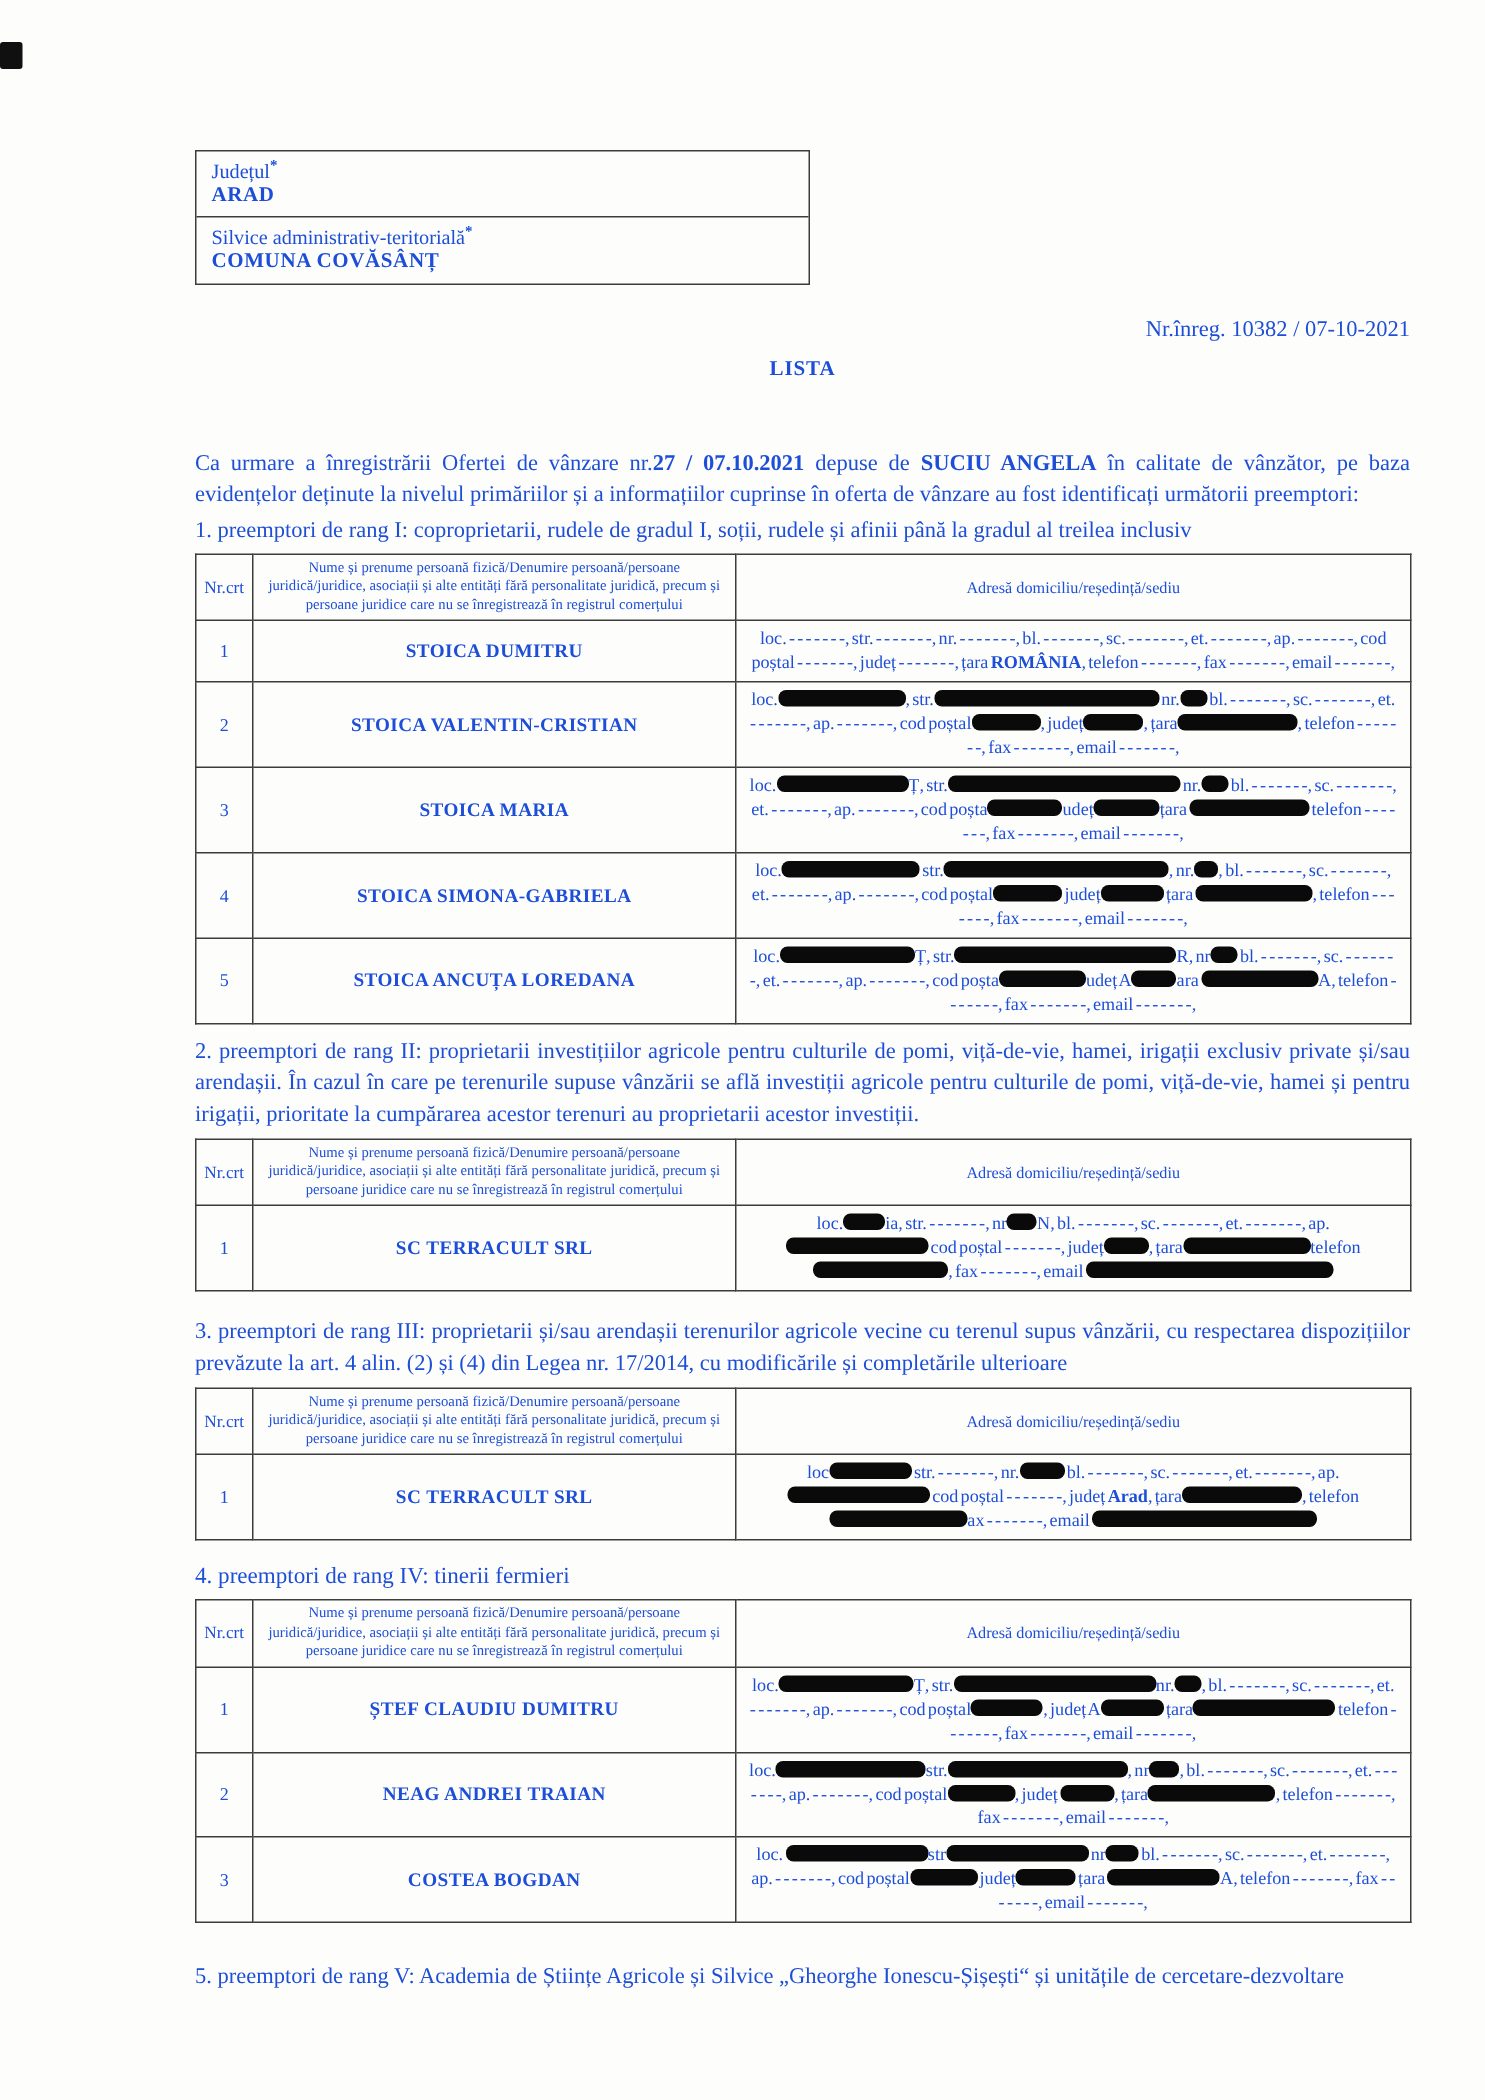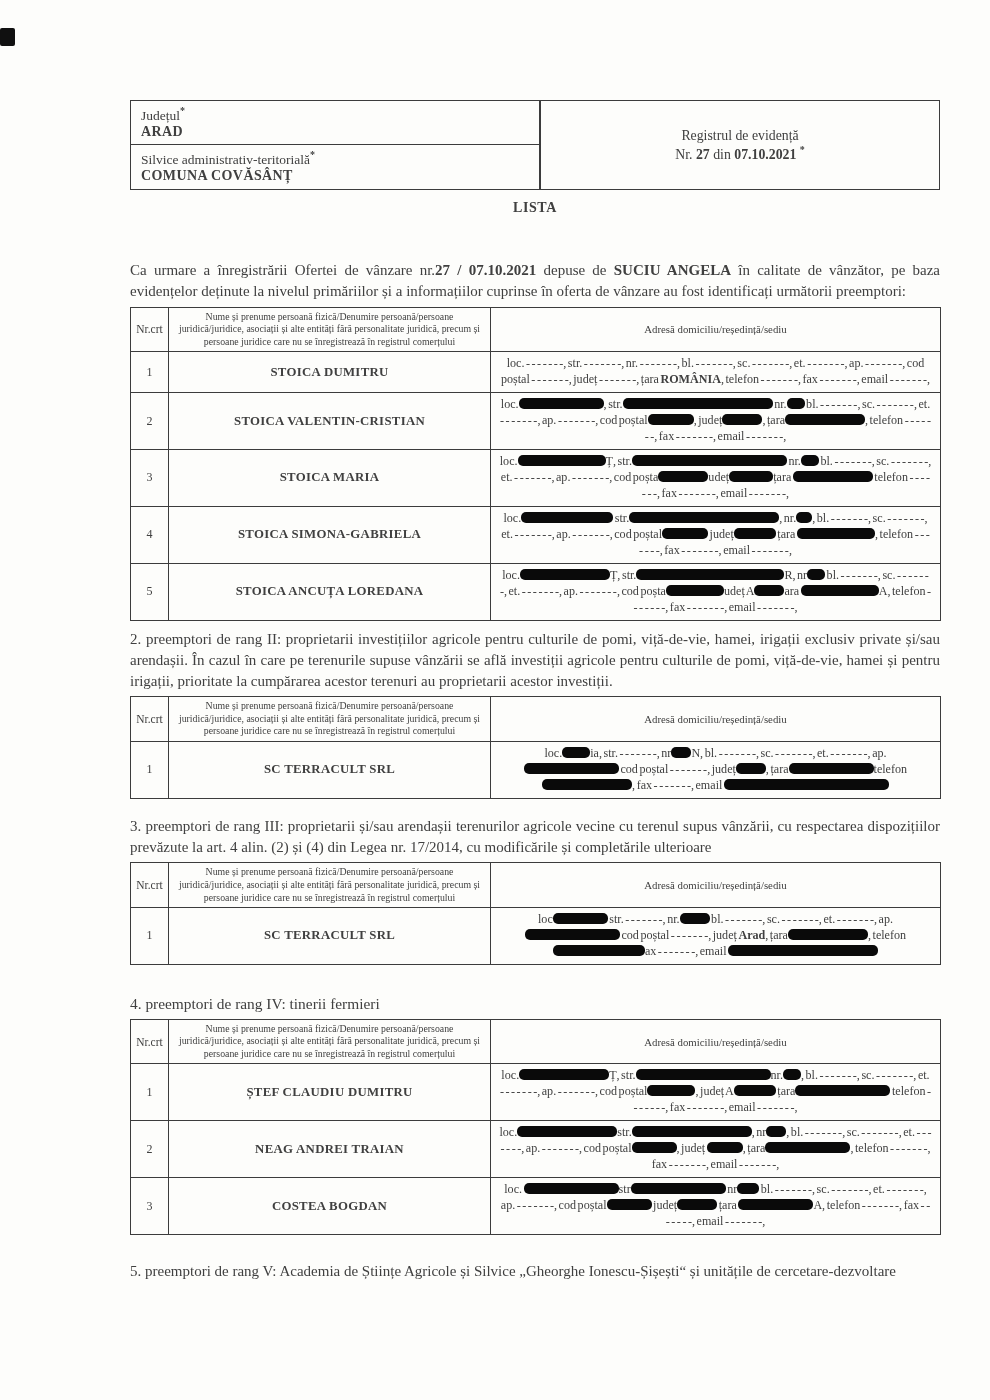--- a/index.html
+++ b/index.html
@@ -1,20 +1,20 @@
 <!DOCTYPE html>
 <html><head>
 <meta charset="utf-8">
 <style>
   * { margin:0; padding:0; box-sizing:border-box; }
   html,body { background:#e8e8e6; }
   body { font-family:"Liberation Serif", serif; }
   .doc {
     position:relative; width:990px; height:1400px; margin:0 auto;
-    background:#fdfdfb; color:#404040; overflow:hidden;
+    background:#fdfdfb; color:#1d4ed8; overflow:hidden;
     padding:100px 50px 0 130px;
   }
   .speck { position:absolute; left:0; top:28px; width:15px; height:18px; background:#101010; border-radius:2px; }
 
   
   .hdr { display:flex; width:810px; }
   .hdr-left { width:410px; border:1.6px solid #3c3c3c; }
   .hdr-cell { padding:4px 10px 5px 10px; height:44px; }
   .hdr-cell:first-child { border-bottom:1.6px solid #3c3c3c; }
   .hdr-label { font-size:13.5px; }
@@ -26,21 +26,21 @@
 
   .nrreg { text-align:right; margin-top:22px; font-size:15px; }
   .title { text-align:center; font-weight:bold; font-size:14px; margin-top:10px; letter-spacing:0.6px; }
   .subtitle { text-align:center; font-weight:bold; font-size:14.8px; margin-top:5px; }
 
   .para { font-size:15px; line-height:1.42; text-align:justify; }
   .intro { margin-top:44px; }
   .h-rang1 { margin-top:2px; text-align:left; }
   .p-rang2 { margin-top:8px; }
   .p-rang3 { margin-top:17px; }
-  .p-rang4 { margin-top:28px; text-align:left; font-size:15.4px; }
+  .p-rang4 { margin-top:13px; text-align:left; font-size:15.4px; }
   .p-rang5 { margin-top:26px; text-align:left; }
 
   table.t { width:810px; border-collapse:collapse; margin-top:4px; table-layout:fixed; }
   table.t td { border:1.4px solid #3c3c3c; vertical-align:middle;text-align:center; }
   .c-no  { width:38px; }
   .c-nm  { width:322px; }
   .c-ad  { width:450px; }
   td.th-no { font-size:11.5px; text-align:center; padding:2px; }
   td.th-nm { font-size:9.8px; line-height:1.28; padding:3px 6px; text-align:justify; }
   td.th-ad { font-size:10.8px; padding:3px 8px;margin-top:28px; }
@@ -61,30 +61,28 @@
     <div class="hdr-left">
       <div class="hdr-cell">
         <div class="hdr-label"><span>Județul</span><sup>*</sup></div>
         <div class="hdr-value">ARAD</div>
       </div>
       <div class="hdr-cell">
         <div class="hdr-label"><span>Silvice administrativ-teritorială</span><sup>*</sup></div>
         <div class="hdr-value">COMUNA COVĂSÂNȚ</div>
       </div>
     </div>
-    <div class="hdr-right">
-      <div class="reg1">Registrul de evidență</div>
-      <div class="reg2"><span>Nr. <b>27</b> din <b>07.10.2021</b></span> <sup>*</sup></div>
-    </div>
   </div>
 
+  <div class="nrreg">Nr.înreg. 10382 / 07-10-2021</div>
 
   <div class="title">LISTA</div>
 
   <p class="para intro">Ca urmare a înregistrării Ofertei de vânzare nr.<b>27 / 07.10.2021</b> depuse de <b>SUCIU ANGELA</b> în calitate de vânzător, pe baza evidențelor deținute la nivelul primăriilor și a informațiilor cuprinse în oferta de vânzare au fost identificați următorii preemptori:</p>
+  <p class="para h-rang1">1. preemptori de rang I: coproprietarii, rudele de gradul I, soții, rudele și afinii până la gradul al treilea inclusiv</p>
 
   <table class="t">
     <colgroup>
         <col class="c-no">
         <col class="c-nm">
         <col class="c-ad">
       </colgroup>
     <tbody>
       <tr>
         <td class="th-no">Nr.crt</td>

